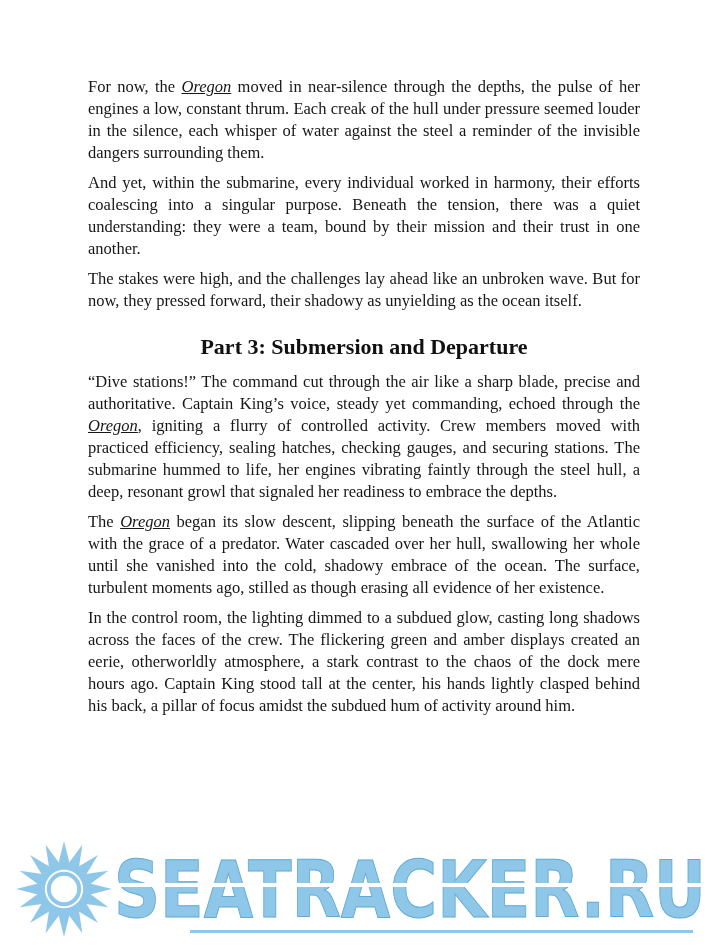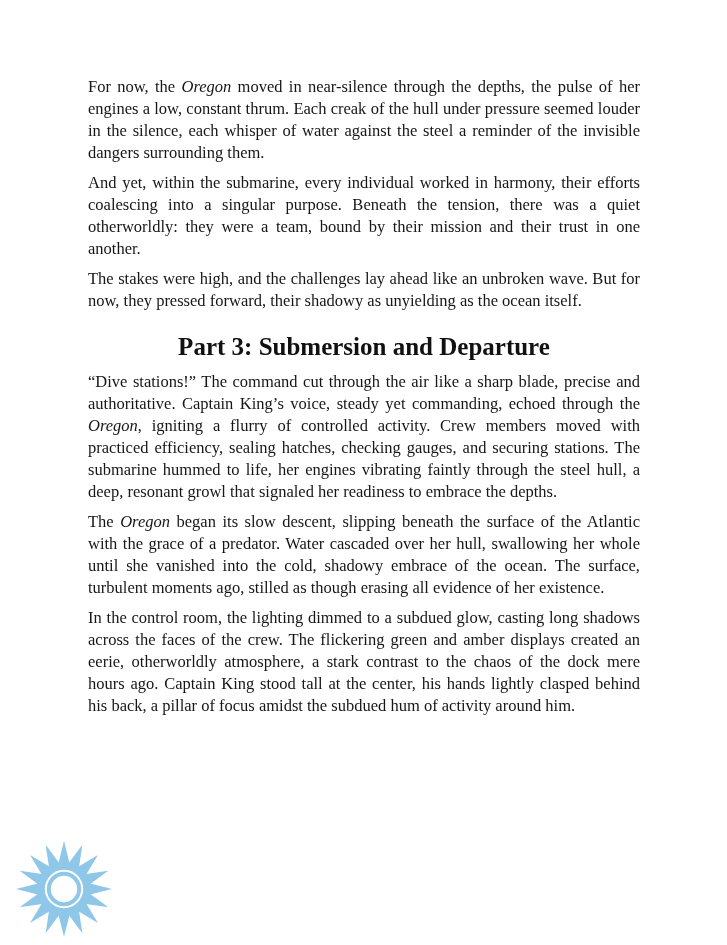--- a/index.html
+++ b/index.html
@@ -17,24 +17,24 @@
     top: 76px;
     left: 88px;
     width: 552px;
   }
   .para {
     margin: 0 0 8px 0;
     font-size: 16.5px;
     line-height: 22px;
     text-align: justify;
   }
-  .para em { font-style: italic; }
+  .para em { font-style: italic; text-decoration: underline; }
   .heading {
     margin: 22px 0 12px 0;
-    font-size: 25px;
+    font-size: 22px;
     line-height: 25px;
     font-weight: bold;
     text-align: center;
     color: #111111;
   }
   .watermark {
     position: absolute;
     left: 16px;
     bottom: 8px;
     right: 10px;
@@ -53,21 +53,21 @@
     background: #8fc7e8;
   }
 </style>
 </head>
 <body>
 
 <div class="page">
 
   <div class="content">
       <p class="para"><span>For now, the </span><em>Oregon</em><span> moved in near-silence through the depths, the pulse of her engines a low, constant thrum. Each creak of the hull under pressure seemed louder in the silence, each whisper of water against the steel a reminder of the invisible dangers surrounding them.</span></p>
-      <p class="para"><span>And yet, within the submarine, every individual worked in harmony, their efforts coalescing into a singular purpose. Beneath the tension, there was a quiet otherworldly: they were a team, bound by their mission and their trust in one another.</span></p>
+      <p class="para"><span>And yet, within the submarine, every individual worked in harmony, their efforts coalescing into a singular purpose. Beneath the tension, there was a quiet understanding: they were a team, bound by their mission and their trust in one another.</span></p>
       <p class="para"><span>The stakes were high, and the challenges lay ahead like an unbroken wave. But for now, they pressed forward, their shadowy as unyielding as the ocean itself.</span></p>
       <h2 class="heading">Part 3: Submersion and Departure</h2>
       <p class="para"><span>“Dive stations!” The command cut through the air like a sharp blade, precise and authoritative. Captain King’s voice, steady yet commanding, echoed through the </span><em>Oregon</em><span>, igniting a flurry of controlled activity. Crew members moved with practiced efficiency, sealing hatches, checking gauges, and securing stations. The submarine hummed to life, her engines vibrating faintly through the steel hull, a deep, resonant growl that signaled her readiness to embrace the depths.</span></p>
       <p class="para"><span>The </span><em>Oregon</em><span> began its slow descent, slipping beneath the surface of the Atlantic with the grace of a predator. Water cascaded over her hull, swallowing her whole until she vanished into the cold, shadowy embrace of the ocean. The surface, turbulent moments ago, stilled as though erasing all evidence of her existence.</span></p>
       <p class="para"><span>In the control room, the lighting dimmed to a subdued glow, casting long shadows across the faces of the crew. The flickering green and amber displays created an eerie, otherworldly atmosphere, a stark contrast to the chaos of the dock mere hours ago. Captain King stood tall at the center, his hands lightly clasped behind his back, a pillar of focus amidst the subdued hum of activity around him.</span></p>
     </div>
 
   <div class="watermark">
     <svg class="wm-sun" width="96" height="96" viewBox="0 0 120 120" aria-hidden="true">
       <g fill="#8fc7e8">
@@ -86,15 +86,23 @@
         <polygon points="60,0 51,36 69,36" transform="rotate(270 60 60)"></polygon>
         <polygon points="60,0 51,36 69,36" transform="rotate(292.5 60 60)"></polygon>
         <polygon points="60,0 51,36 69,36" transform="rotate(315 60 60)"></polygon>
         <polygon points="60,0 51,36 69,36" transform="rotate(337.5 60 60)"></polygon>
       </g>
       <circle cx="60" cy="60" r="31" fill="#8fc7e8"></circle>
       <circle cx="60" cy="60" r="24" fill="#ffffff"></circle>
       <circle cx="60" cy="60" r="19" fill="none" stroke="#8fc7e8" stroke-width="5"></circle>
     </svg>
 
+    <div class="wm-textwrap">
+      <svg width="596" height="92" viewBox="0 0 596 92">
+        <text x="0" y="74" textLength="592" lengthAdjust="spacingAndGlyphs" font-family="DejaVu Sans, Liberation Sans, sans-serif" font-size="78" font-weight="bold" fill="#8fc7e8" stroke="#5fa9d6" stroke-width="1">SEATRACKER.RU</text>
+
+        <rect x="0" y="40" width="596" height="4" fill="#ffffff"></rect>
+      </svg>
+      <div class="wm-underline"></div>
+    </div>
   </div>
 
 </div>
 
 </body></html>

